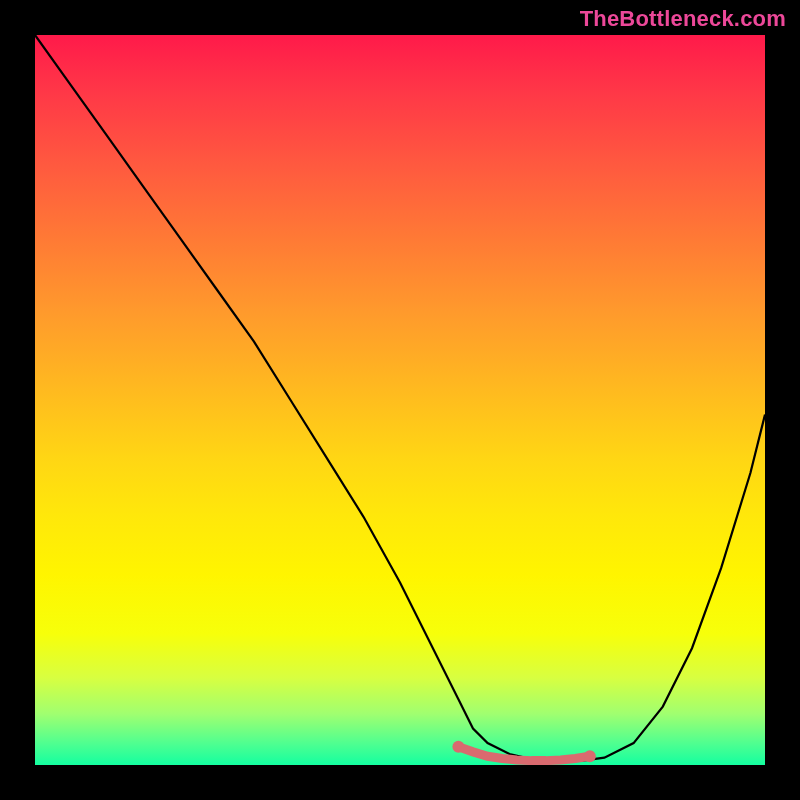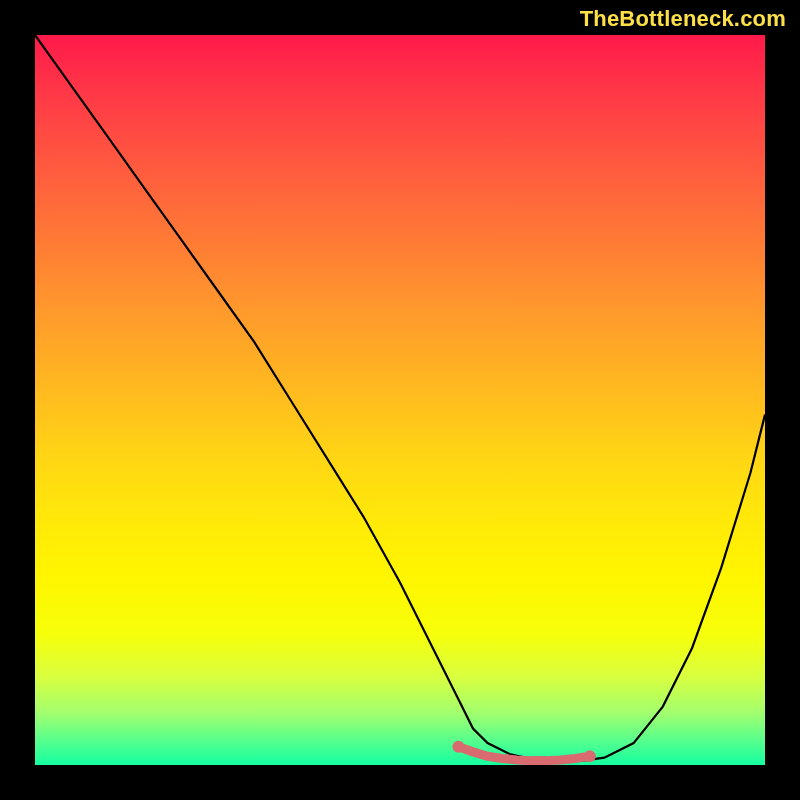--- a/index.html
+++ b/index.html
@@ -10,21 +10,21 @@
     position: relative;
     font-family: Arial, sans-serif;
     overflow: hidden;
   }
   .watermark {
     position: absolute;
     top: 6px;
     right: 14px;
     font-size: 22px;
     font-weight: bold;
-    color: #fde047;
+    color: #ec4899;
     z-index: 10;
     letter-spacing: 0.2px;
   }
   .plot-area {
     position: absolute;
     left: 35px;
     top: 35px;
     width: 730px;
     height: 730px;
     overflow: hidden;

